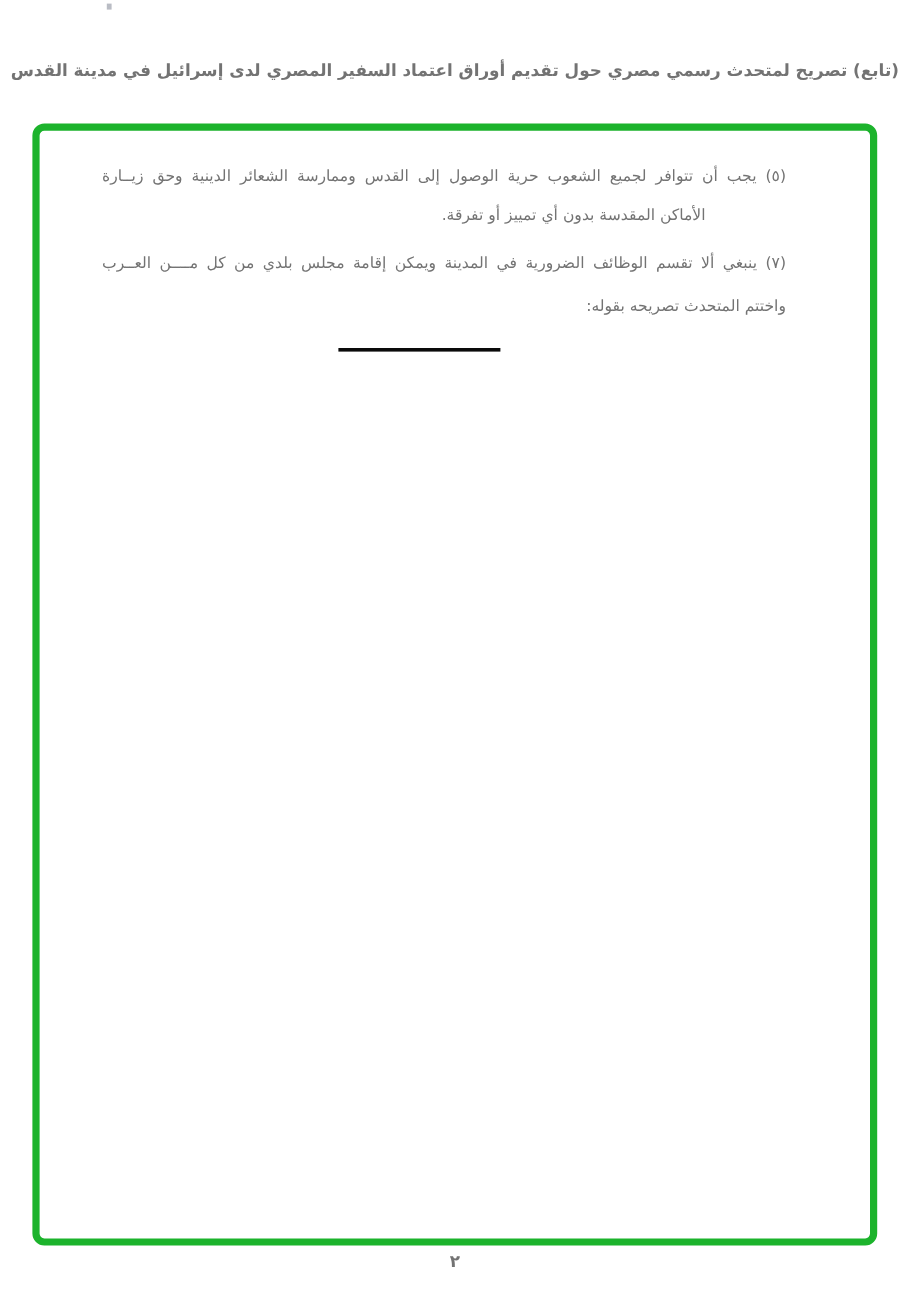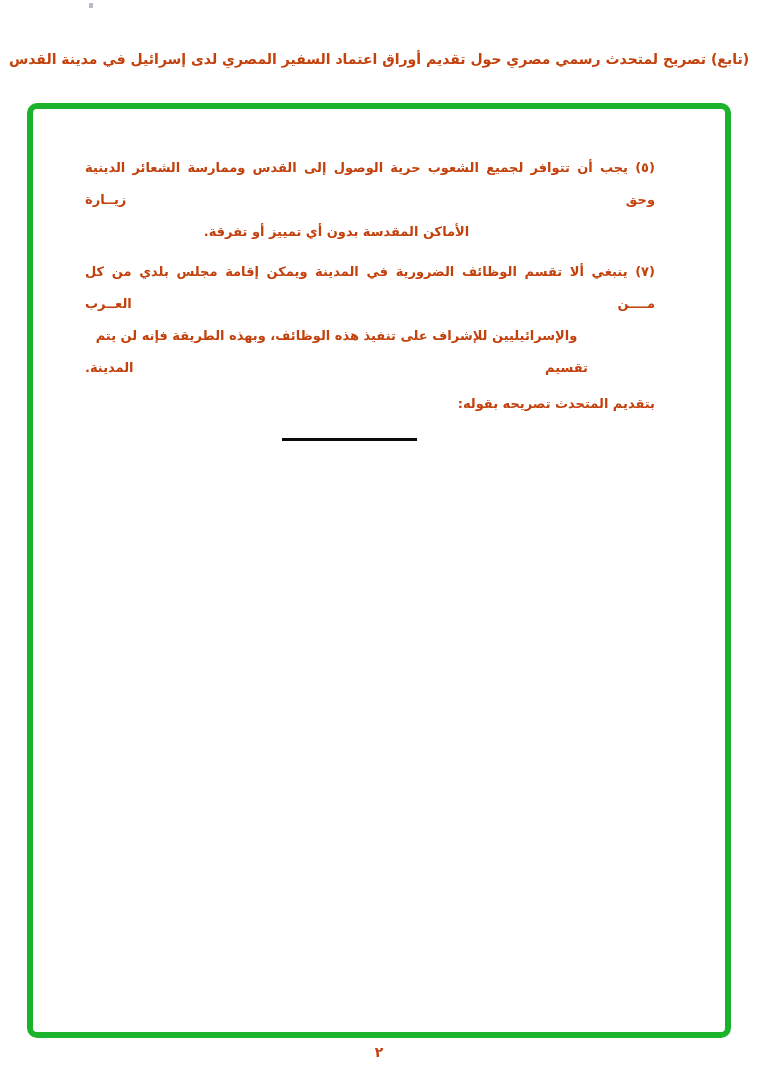--- a/index.html
+++ b/index.html
@@ -2,21 +2,21 @@
 <html lang="ar"><head>
 <meta charset="utf-8">
 <style>
   html, body { margin: 0; padding: 0; background: #ffffff; }
   .page {
     position: relative;
     width: 758px;
     height: 1078px;
     background: #ffffff;
     font-family: "DejaVu Sans", sans-serif;
-    color: #c2410c;
+    color: #737373;
     overflow: hidden;
   }
   .speck {
     position: absolute;
     left: 89px;
     top: 3px;
     width: 4px;
     height: 5px;
     background: #b9bcc4;
   }
@@ -39,33 +39,33 @@
     width: 704px;
     height: 935px;
     border: 6px solid #1cb32c;
     border-radius: 10px;
     box-sizing: border-box;
     background: #ffffff;
   }
   .content {
     position: absolute;
     top: 0; left: 0; right: 0; bottom: 0;
-    padding: 43px 70px 0 52px;
+    padding: 23px 70px 0 52px;
     direction: rtl;
     font-size: 13px;
-    font-weight: bold;
+    font-weight: normal;
     line-height: 32px;
   }
   .para { margin: 0; }
   .para.gap-sm { margin-top: 4px; }
   .para.gap-md { margin-top: 8px; }
   .line { line-height: 32px; }
   .line.justify { text-align: justify; text-align-last: justify; }
   .line.right { text-align: right; }
-  .line.indent { margin-right: 67px; text-align: center; }
+  .line.indent { margin-right: 67px; }
   .divider {
     width: 135px;
     height: 3px;
     background: #0a0a0a;
     margin: 18px 238px 0 auto;
   }
   .page-number {
     position: absolute;
     top: 1044px;
     left: 0;
@@ -89,25 +89,24 @@
     <div class="content">
 
       <div class="para">
         <div class="line justify">(٥) يجب أن تتوافر لجميع الشعوب حرية الوصول إلى القدس وممارسة الشعائر الدينية وحق زيــارة</div>
         <div class="line right indent">الأماكن المقدسة بدون أي تمييز أو تفرقة.</div>
       </div>
 
 
       <div class="para gap-md">
         <div class="line justify">(٧) ينبغي ألا تقسم الوظائف الضرورية في المدينة ويمكن إقامة مجلس بلدي من كل مــــن العــرب</div>
-        <div class="line justify indent">والإسرائيليين للإشراف على تنفيذ هذه الوظائف، وبهذه الطريقة فإنه لن يتم تقسيم المدينة.</div>
       </div>
 
       <div class="para gap-sm">
-        <div class="line right">بتقديم المتحدث تصريحه بقوله:</div>
+        <div class="line right">واختتم المتحدث تصريحه بقوله:</div>
       </div>
 
       <div class="para gap-md">
       </div>
 
       <div class="divider"></div>
 
     </div>
   </div>
 

